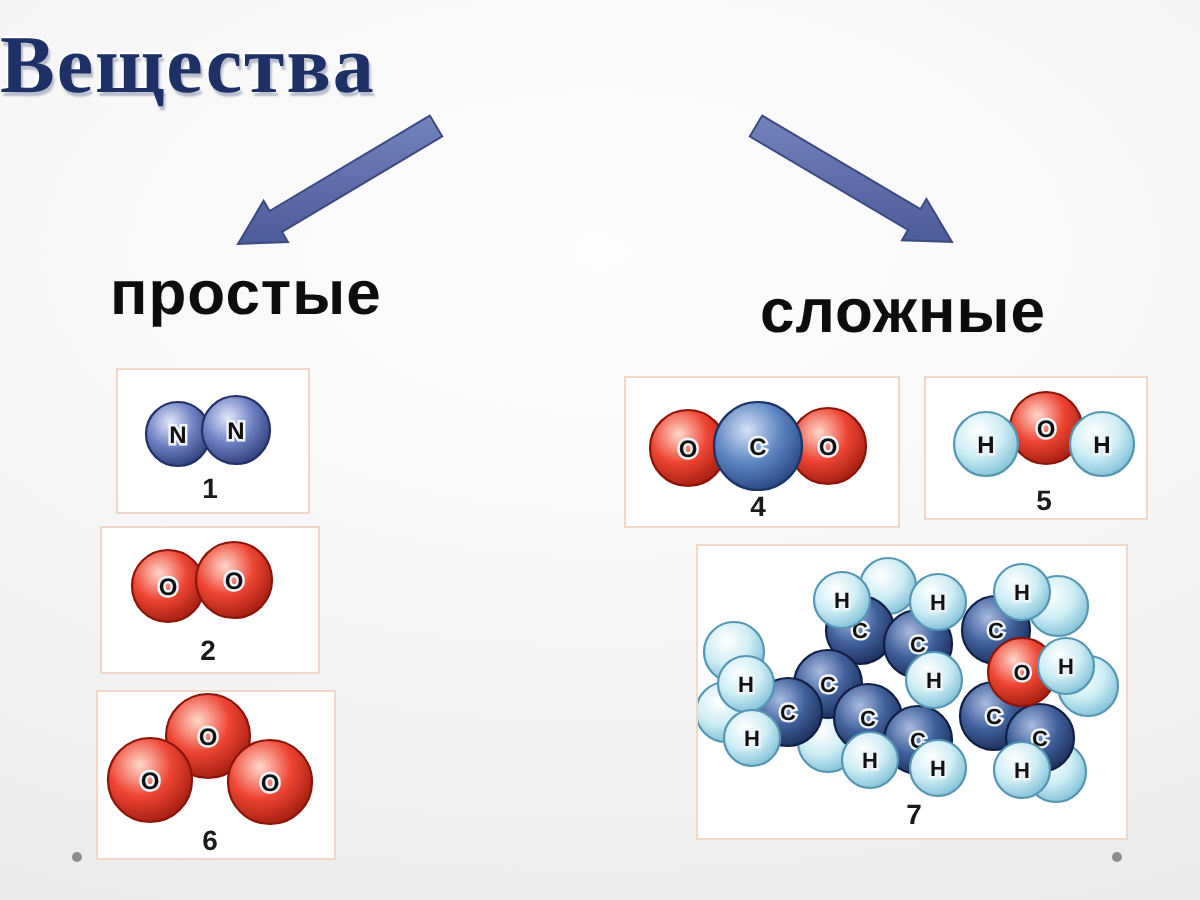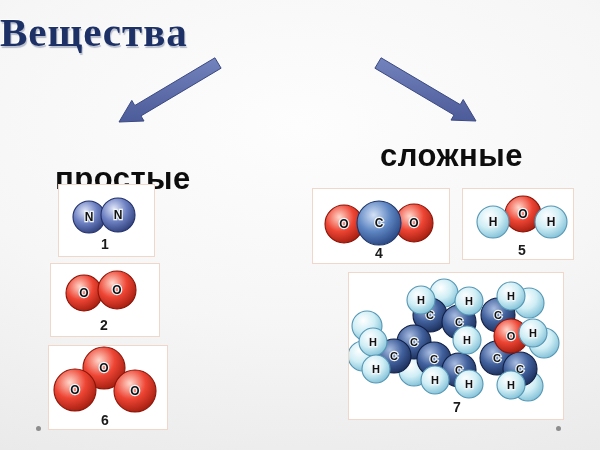--- a/index.html
+++ b/index.html
@@ -39,21 +39,21 @@
     <defs>
       <linearGradient id="arrowGradL" x1="0" y1="0" x2="0" y2="1">
         <stop offset="0" stop-color="#7383bd"></stop>
         <stop offset="1" stop-color="#4c5b99"></stop>
       </linearGradient>
     </defs>
     <polygon points="214.9,57.8 134.8,105.5 131.8,100.4 119,122 144,121 141,115.9 221.1,68.2" fill="url(#arrowGradL)" stroke="#3c4a82" stroke-width="1"></polygon>
     <polygon points="381.1,57.8 460.2,104.6 463.2,99.5 476,121 451,120.1 454,115 374.9,68.2" fill="url(#arrowGradL)" stroke="#3c4a82" stroke-width="1"></polygon>
   </svg>
 
-  <div class="branch-label left" style="color: rgb(13, 13, 13); margin-top: 32px;">простые</div>
+  <div class="branch-label left" style="color: rgb(13, 13, 13);">простые</div>
   <div class="branch-label right" style="color: rgb(13, 13, 13);">сложные</div>
 
   <div id="molecules">
       <div class="panel" style="left: 58px; top: 184px; width: 95px; height: 71px; background: rgb(255, 255, 255);">
         <svg width="95" height="71">
           <defs>
             <radialGradient id="g-0-N" cx="38%" cy="32%" r="75%">
               <stop offset="0" stop-color="#e2e8fa"></stop>
               <stop offset="0.5" stop-color="#6d80c2"></stop>
               <stop offset="1" stop-color="#2a3a74"></stop>

